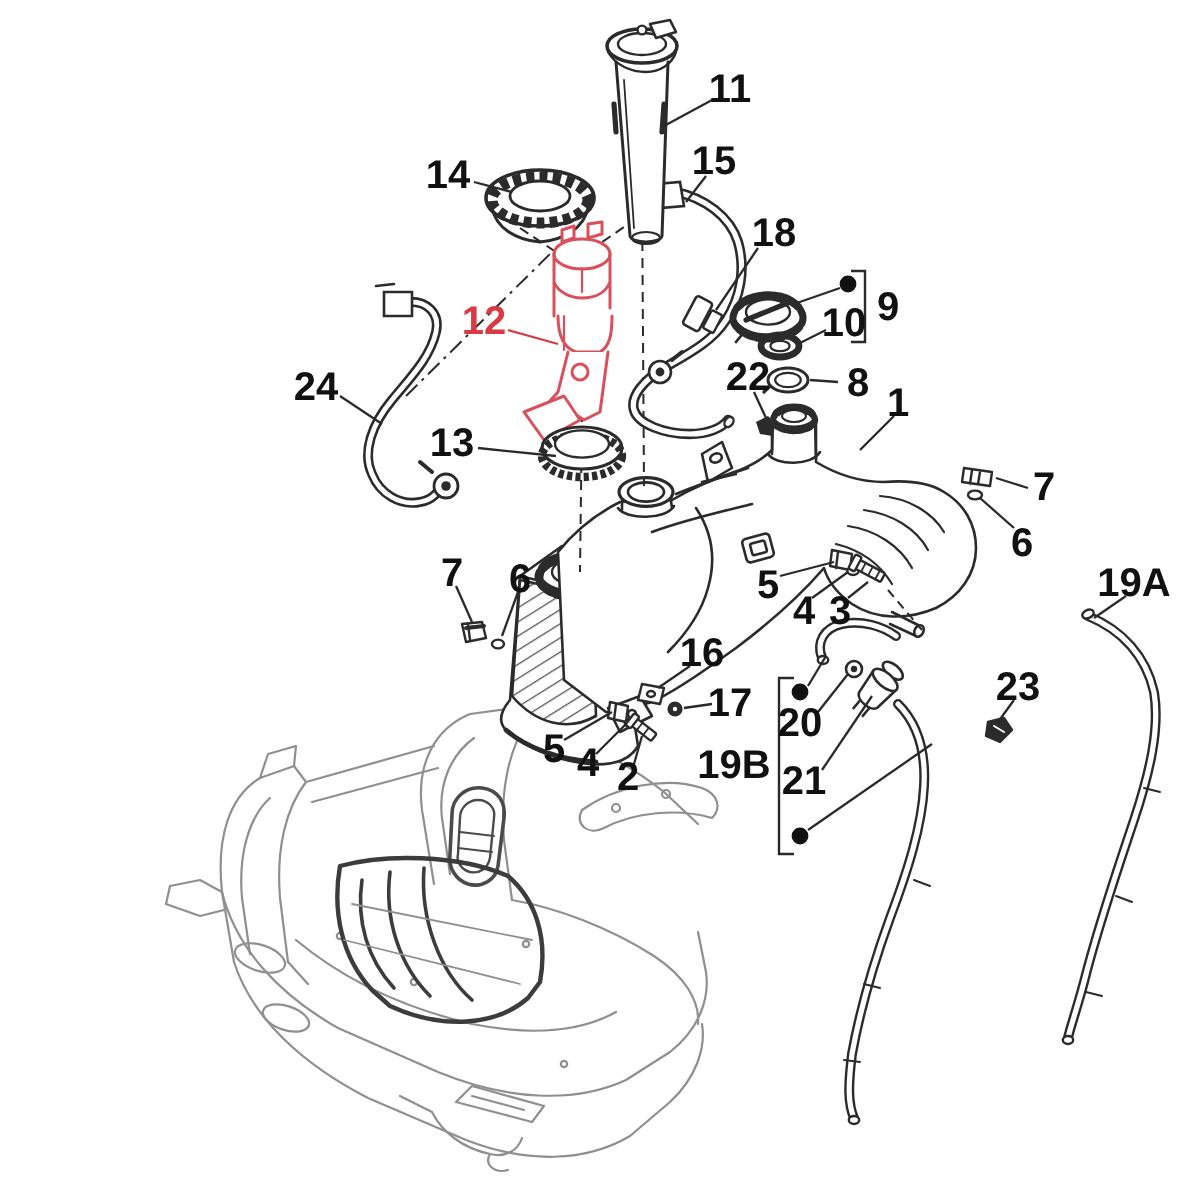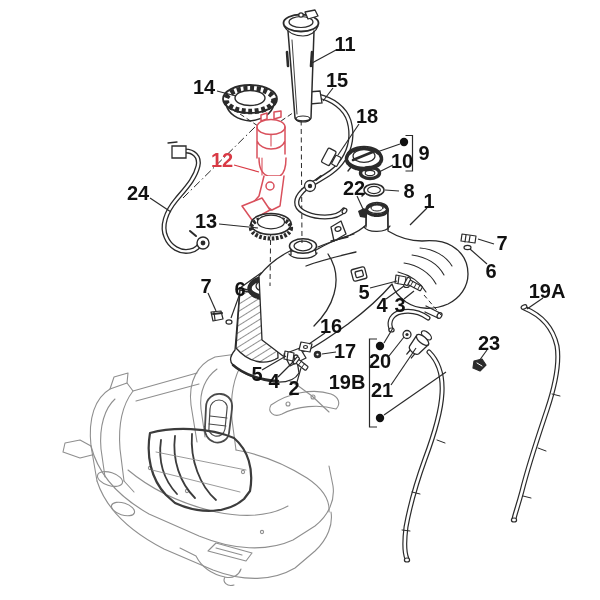--- a/index.html
+++ b/index.html
@@ -1,17 +1,17 @@
 <!DOCTYPE html>
 <html><head>
 <meta charset="utf-8">
 <style>
   html,body { margin:0; padding:0; background:#ffffff; }
   .stage { position:relative; width:568px; height:600px; background:#ffffff; overflow:hidden;
-           font-family:"Liberation Sans", sans-serif; }
+           font-family:"Liberation Sans", sans-serif;margin-left:20px; }
   .stage svg { position:absolute; left:0; top:0; }
   .ln { fill:none; stroke:#2a2a2a; stroke-width:1.2; }
   #callout-labels text { font-family:"Liberation Sans", sans-serif; font-size:20px; font-weight:700; }
   #art path, #art ellipse, #art circle, #art rect, #art line { vector-effect:none; }
 </style>
 </head>
 <body>
 
 <div class="stage">
 <svg id="diagram-svg" width="600" height="600" viewBox="0 0 600 600">

